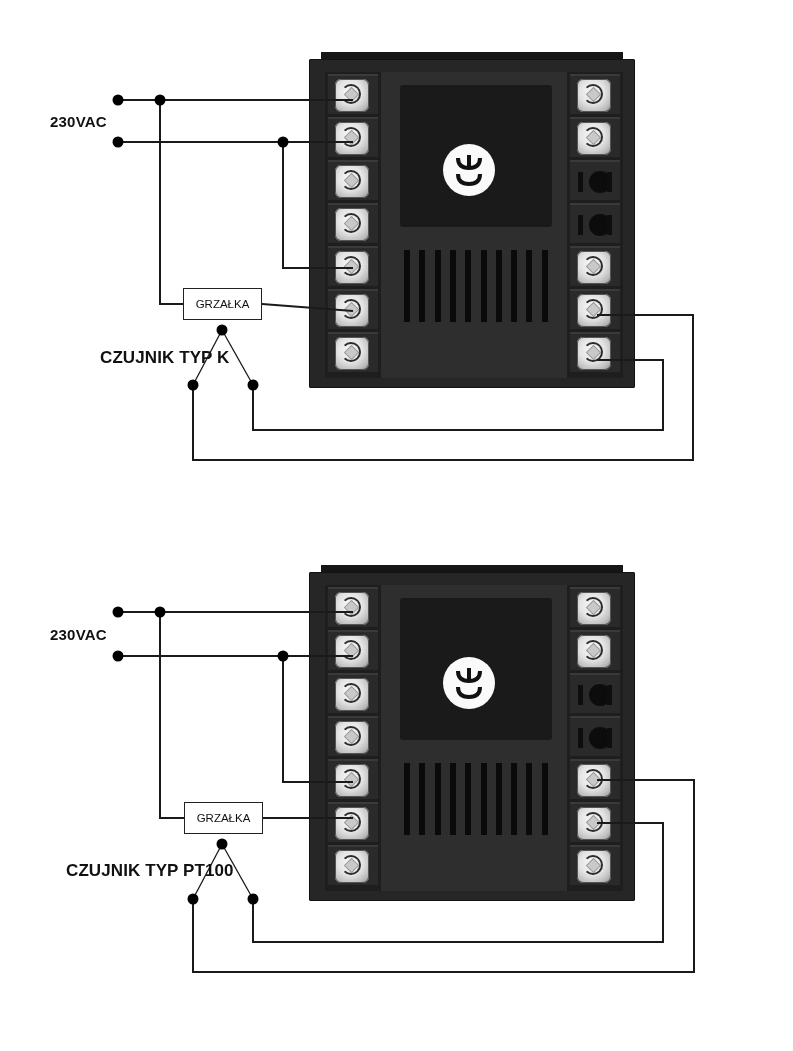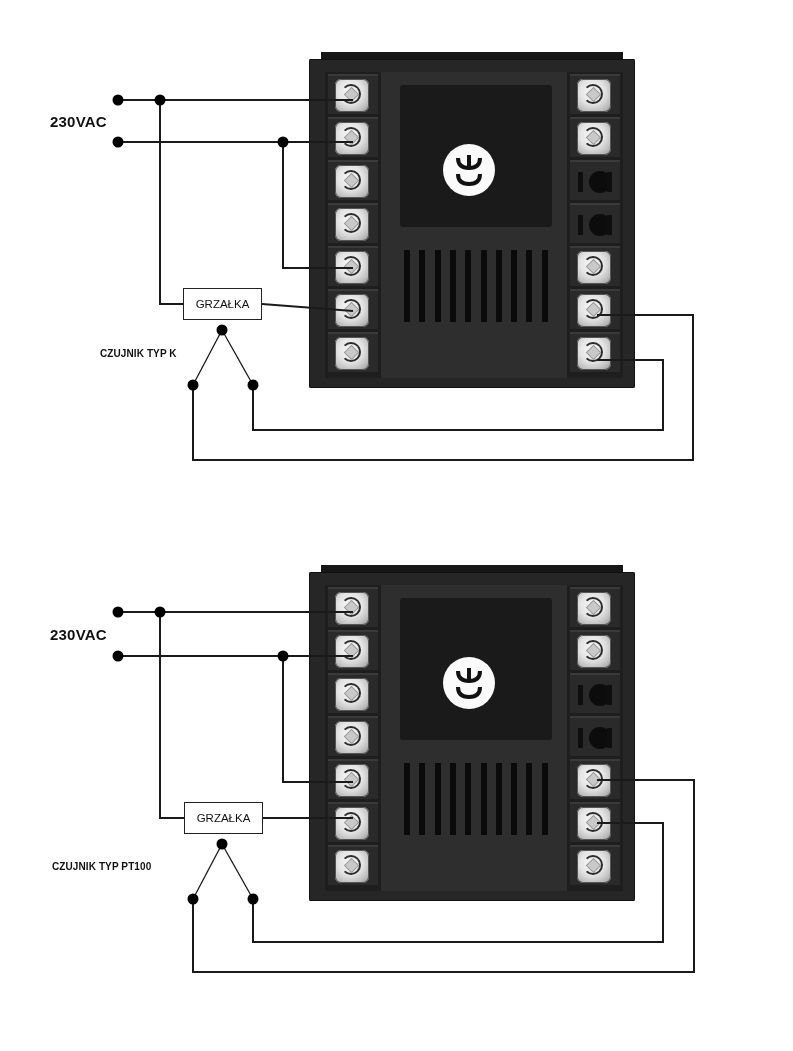--- a/index.html
+++ b/index.html
@@ -1,21 +1,21 @@
 <!DOCTYPE html>
 <html><head>
 <meta charset="utf-8">
 <style>
   html, body { margin: 0; padding: 0; background: #ffffff; }
   body { width: 793px; height: 1051px; position: relative; overflow: hidden;
          font-family: "Liberation Sans", sans-serif; }
   .diagram { position: absolute; left: 0; width: 793px; height: 513px; }
   .diagram svg.wires { position: absolute; left: 0; top: 0; width: 793px; height: 513px; overflow: visible; }
   .lbl-vac { position: absolute; font-weight: bold; font-size: 15px; color: #111; letter-spacing: 0.2px; }
-  .lbl-sensor { position: absolute; font-weight: bold; font-size: 10px; color: #111; letter-spacing: 0.1px; white-space: nowrap; }
+  .lbl-sensor { position: absolute; font-weight: bold; font-size: 17px; color: #111; letter-spacing: 0.1px; white-space: nowrap; }
   .heater { position: absolute; border: 1.5px solid #222; background: #fff; box-sizing: border-box;
             font-size: 11.5px; color: #111; display: flex; align-items: center; justify-content: center; }
   
   .device { position: absolute; }
   .dev-lip { position: absolute; left: 12px; right: 12px; top: 0; height: 10px; background: #161616; }
   .dev-body { position: absolute; left: 0; right: 0; top: 7px; bottom: 0; background: #262626; border-radius: 2px;
               box-shadow: inset 0 0 0 1px #111; }
   .strip { position: absolute; top: 20px; bottom: 10px; width: 56px; background: #1e1e1e; }
   .cell { position: absolute; left: 3px; right: 3px; height: 40px; background: #2a2a2a; border-top: 2px solid #3a3a3a; box-sizing: border-box; }
   .screw { position: absolute; left: 7px; top: 3px; width: 34px; height: 33px; border-radius: 6px;
@@ -223,14 +223,14 @@
       <circle cx="118" cy="99" r="5.5" fill="#000"></circle>
       <circle cx="160" cy="99" r="5.5" fill="#000"></circle>
       <circle cx="118" cy="143" r="5.5" fill="#000"></circle>
       <circle cx="283" cy="143" r="5.5" fill="#000"></circle>
       <circle cx="222" cy="331" r="5.5" fill="#000"></circle>
       <circle cx="193" cy="386" r="5.5" fill="#000"></circle>
       <circle cx="253" cy="386" r="5.5" fill="#000"></circle>
     </svg>
   <div class="lbl-vac" style="left:50px; top:113px;">230VAC</div>
   <div class="heater" style="left:184px; top:289px; width:79px; height:32px;">GRZAŁKA</div>
-  <div class="lbl-sensor" style="left:52px; top:348px;">CZUJNIK TYP PT100</div>
+  <div class="lbl-sensor" style="left:66px; top:348px;">CZUJNIK TYP PT100</div>
 </div>
 
 </body></html>

